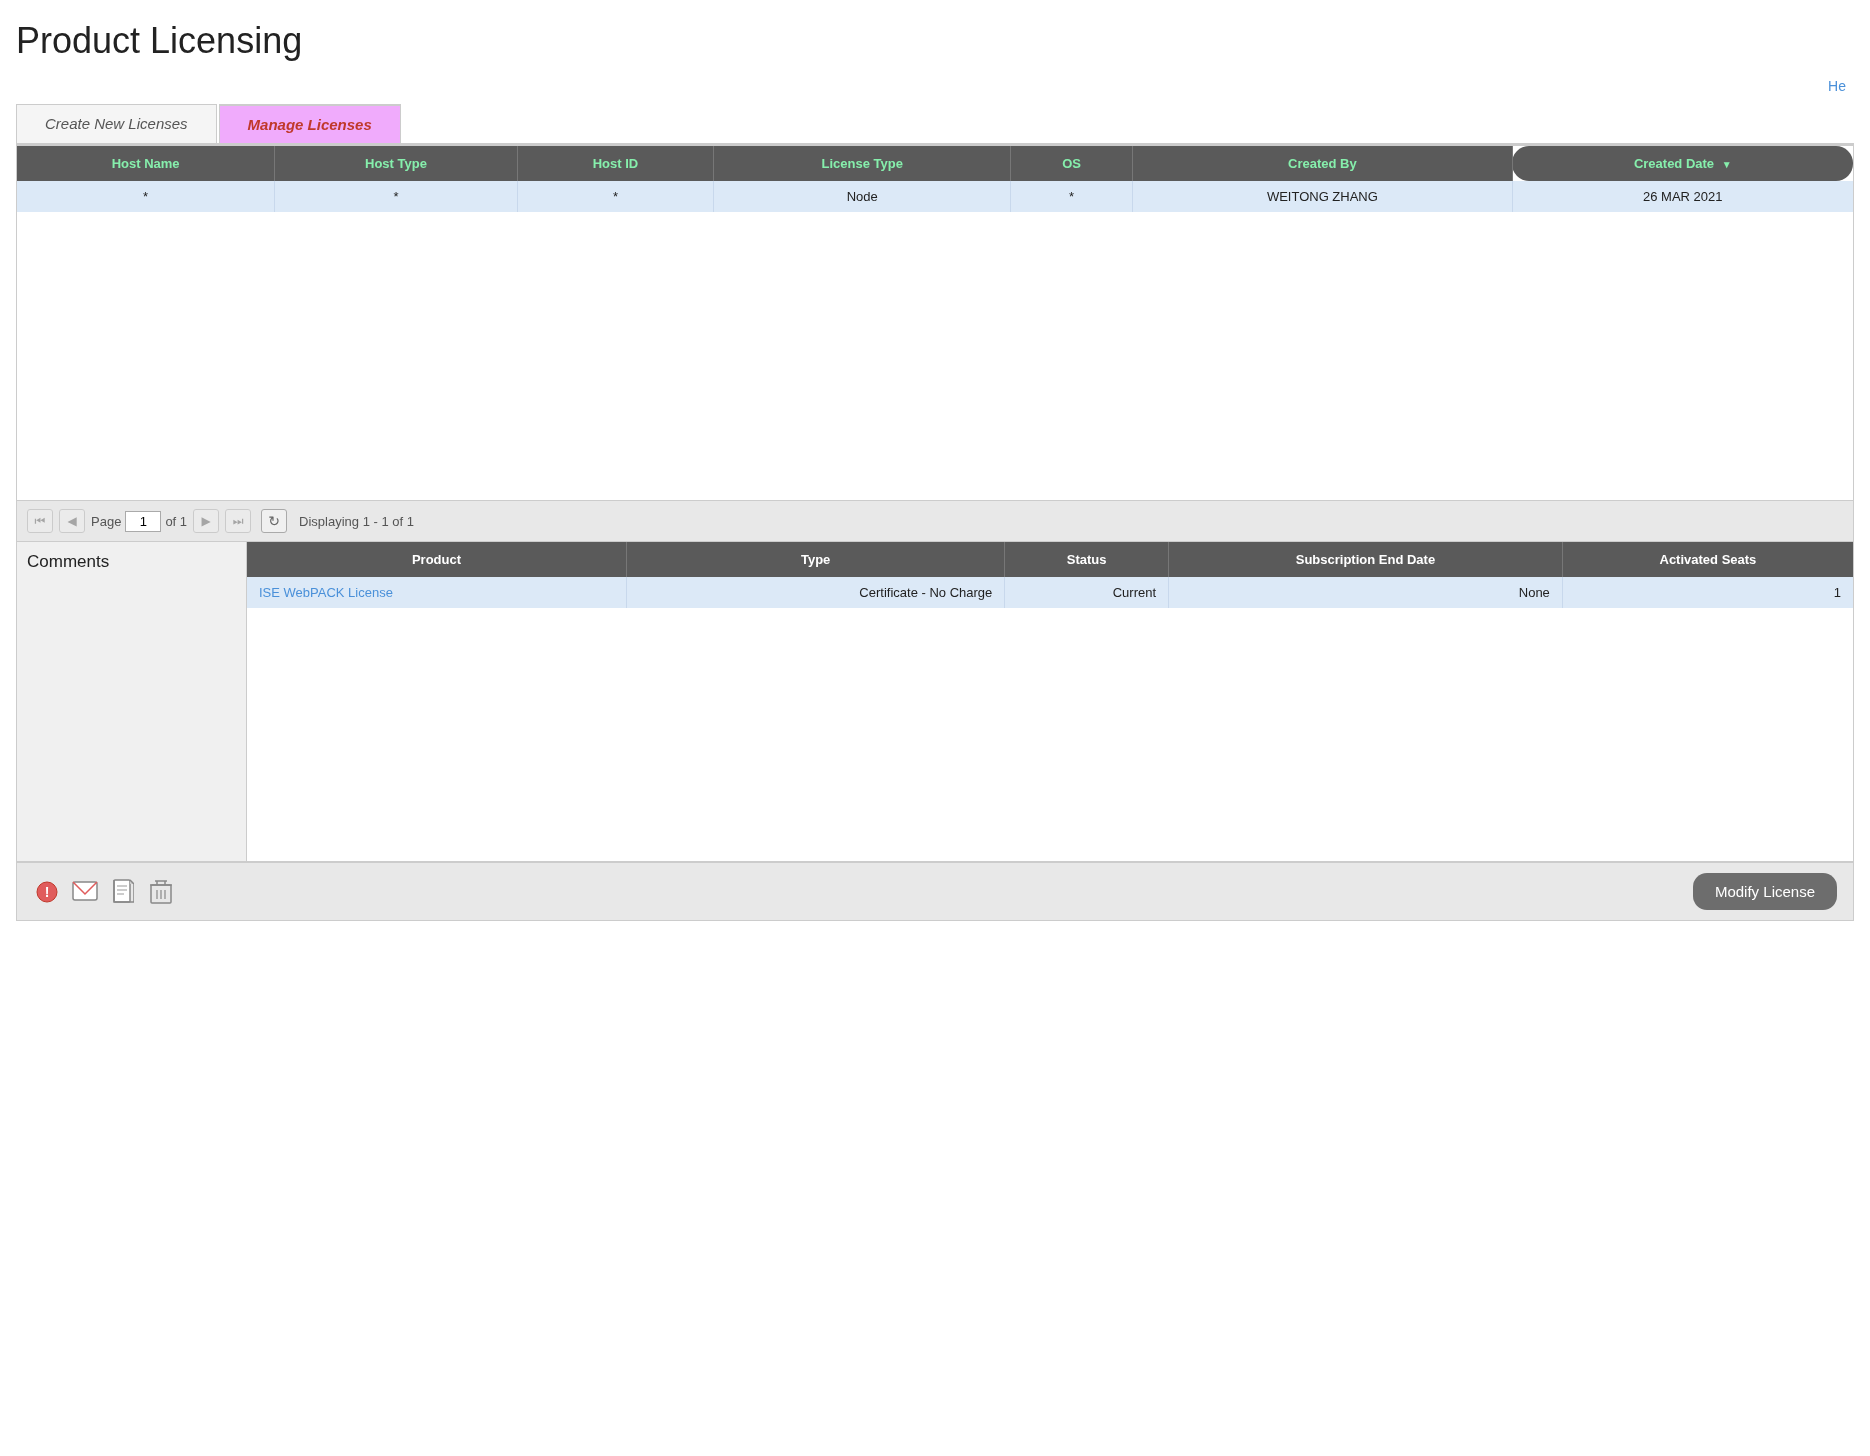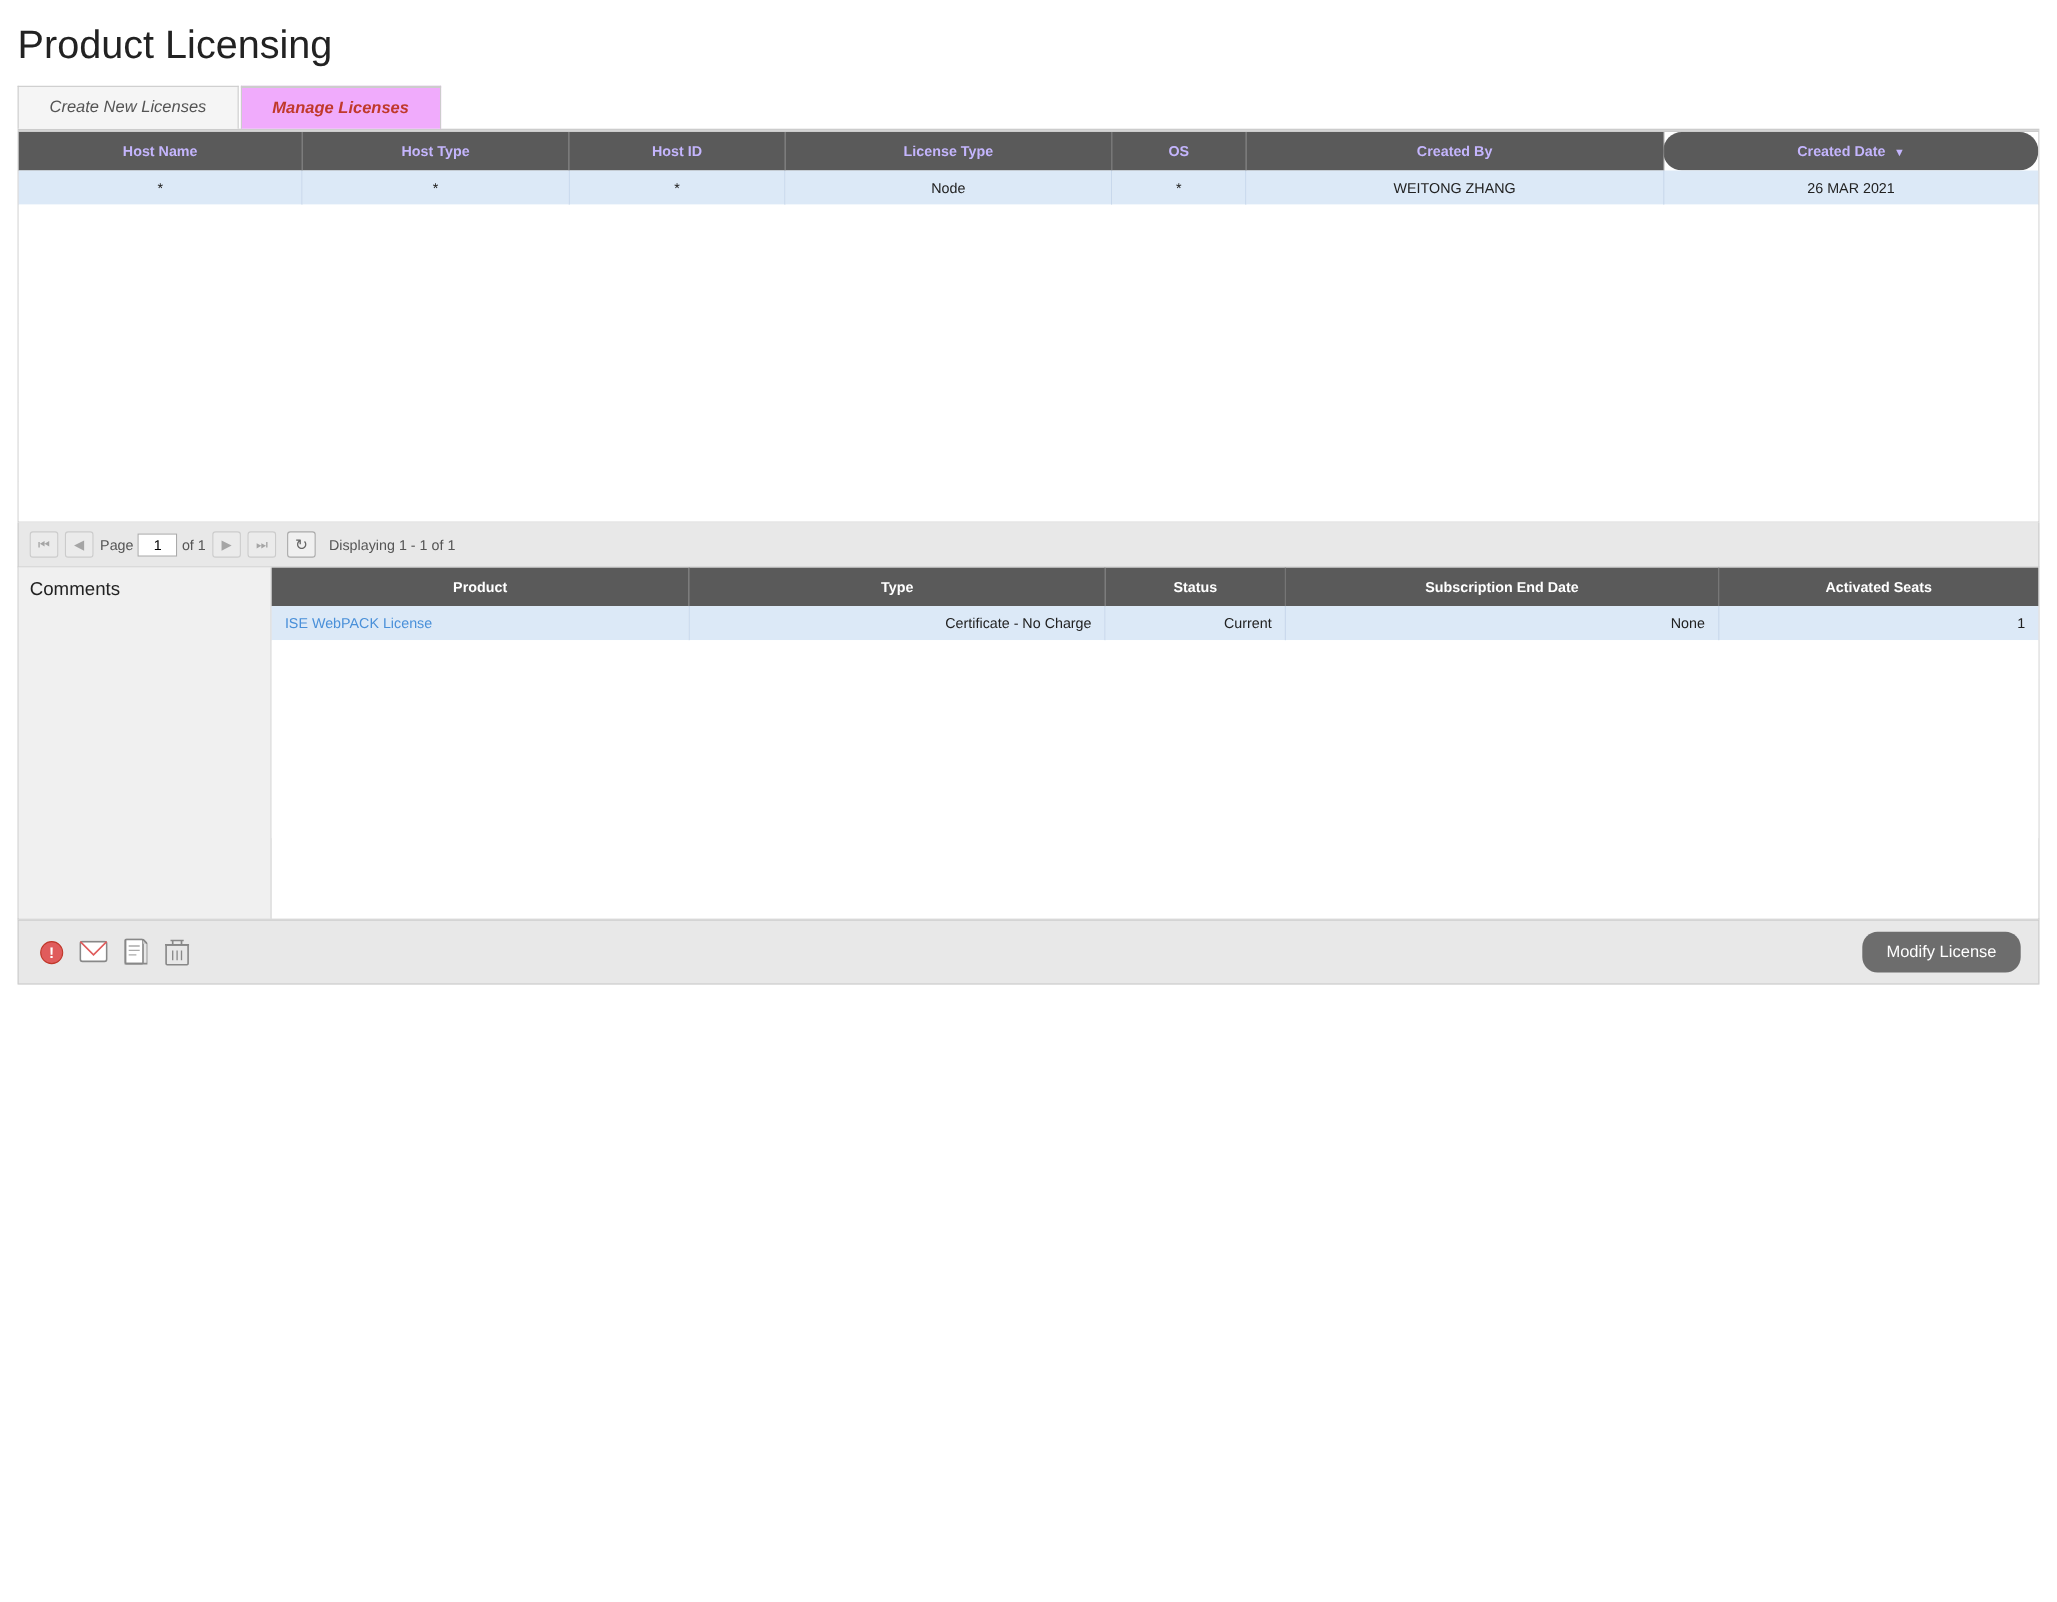--- a/index.html
+++ b/index.html
@@ -56,21 +56,21 @@
     .main-table-wrapper {
       border: 1px solid #ccc;
       background: #fff;
     }
     .main-table {
       width: 100%;
       border-collapse: collapse;
     }
     .main-table thead tr {
       background: #5a5a5a;
-      color: #c4b5fd;
+      color: #86efac;
     }
     .main-table thead th {
       padding: 10px 12px;
       font-size: 13px;
       font-weight: bold;
       text-align: center;
       border-right: 1px solid #777;
     }
     .main-table thead th:last-child {
       border-right: none;
@@ -254,20 +254,23 @@
       cursor: pointer;
     }
   </style>
 </head>
 <body>
 
 <div class="page-wrapper">
 
   <div class="page-title">Product Licensing</div>
 
+  <div class="help-link">
+    <span>He</span>
+  </div>
 
   <div class="tabs-bar">
     <div class="tab inactive">Create New Licenses</div>
     <div class="tab active">Manage Licenses</div>
   </div>
 
   <div class="main-table-wrapper">
     <table class="main-table">
       <thead>
         <tr>

